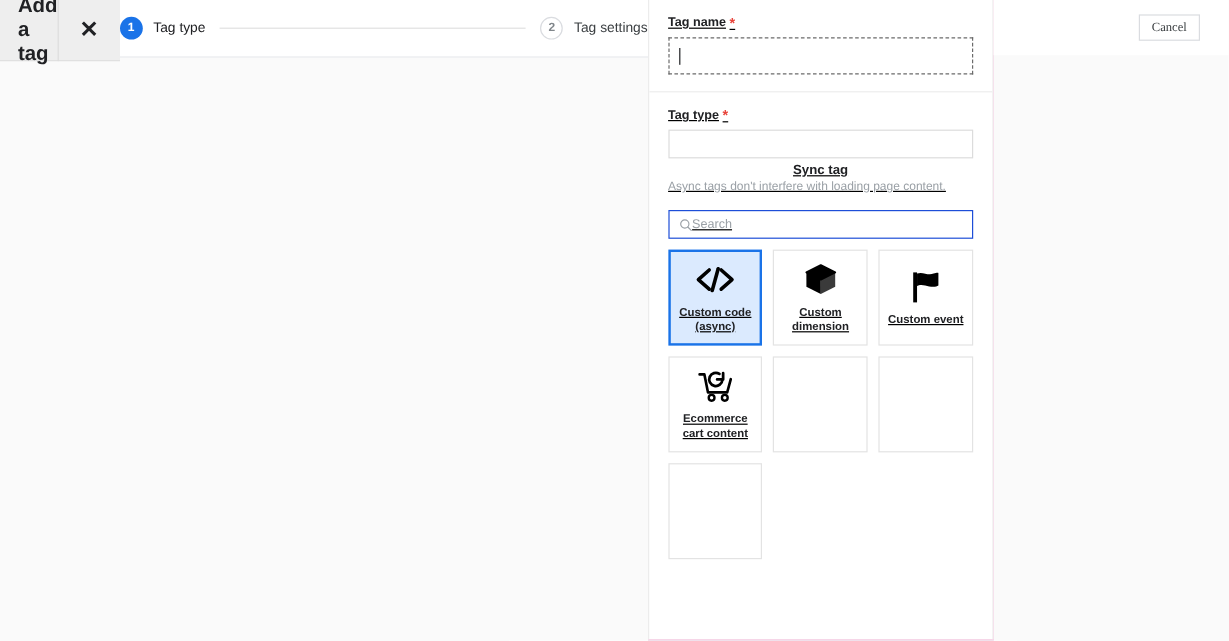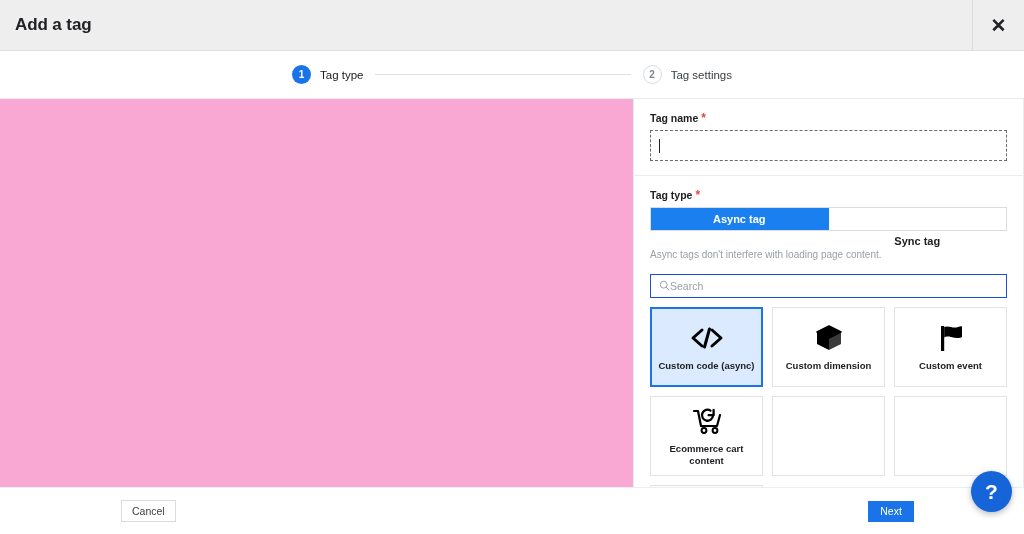--- a/index.html
+++ b/index.html
@@ -8,21 +8,21 @@
     width: 1024px; height: 534px;
     overflow: hidden;
     background: #ffffff;
     font-family: "Liberation Sans", sans-serif;
     -webkit-font-smoothing: antialiased;
   }
 
   .modal {
     position: relative;
     width: 1024px; height: 534px;
-    display: flex; flex-direction: column;
+    display: flex; flex-direction: row;
     background: #fafafa;
   }
 
   
   .modal-header {
     height: 51px;
     flex: 0 0 51px;
     background: #eeeeee;
     display: flex; align-items: center;
     border-bottom: 1px solid #e0e0e0;
@@ -81,20 +81,21 @@
   }
 
   
   .modal-body {
     flex: 1 1 auto;
     background: #f9a8d4;
     display: flex; justify-content: flex-end;
     overflow: hidden;
     position: relative;
     border-bottom: 1px solid #eceff1;
+    text-decoration: underline;
   }
   .form-card {
     width: 391px;
     background: #ffffff;
     border-left: 1px solid #ececec;
     border-right: 1px solid #ececec;
     display: flex; flex-direction: column;
     overflow: hidden;
   }
 
@@ -211,20 +212,21 @@
     margin-left: 97px;
     min-width: 48px;
     height: 22px;
     border: 1px solid #dadce0;
     background: #ffffff;
     color: #3c4043;
     font-size: 10.5px;
     display: flex; align-items: center; justify-content: center;
     padding: 0 10px;
     cursor: pointer;
+    font-family: Liberation Serif, serif;
   }
   .btn-next {
     position: absolute;
     left: 868px;
     width: 46px; height: 21px;
     background: #1a73e8;
     color: #ffffff;
     font-size: 10.5px;
     font-weight: normal;
     display: flex; align-items: center; justify-content: center;
@@ -282,21 +284,20 @@
       </div>
 
       <div class="divider"></div>
 
       <div class="field-block">
         <div class="field-label">
           <span>Tag type</span>
           <span class="req">*</span>
         </div>
         <div class="segmented">
-          <div class="seg selected">Async tag</div>
           <div class="seg">Sync tag</div>
         </div>
         <div class="seg-help">Async tags don't interfere with loading page content.</div>
       </div>
 
       <div class="search-wrap">
         <div class="search-box">
           <svg width="11" height="11" viewBox="0 0 16 16">
             <circle cx="6.8" cy="6.8" r="5" fill="none" stroke="#9aa0a6" stroke-width="1.4"></circle>
             <line x1="10.4" y1="10.4" x2="14.6" y2="14.6" stroke="#9aa0a6" stroke-width="1.4" stroke-linecap="round"></line>

